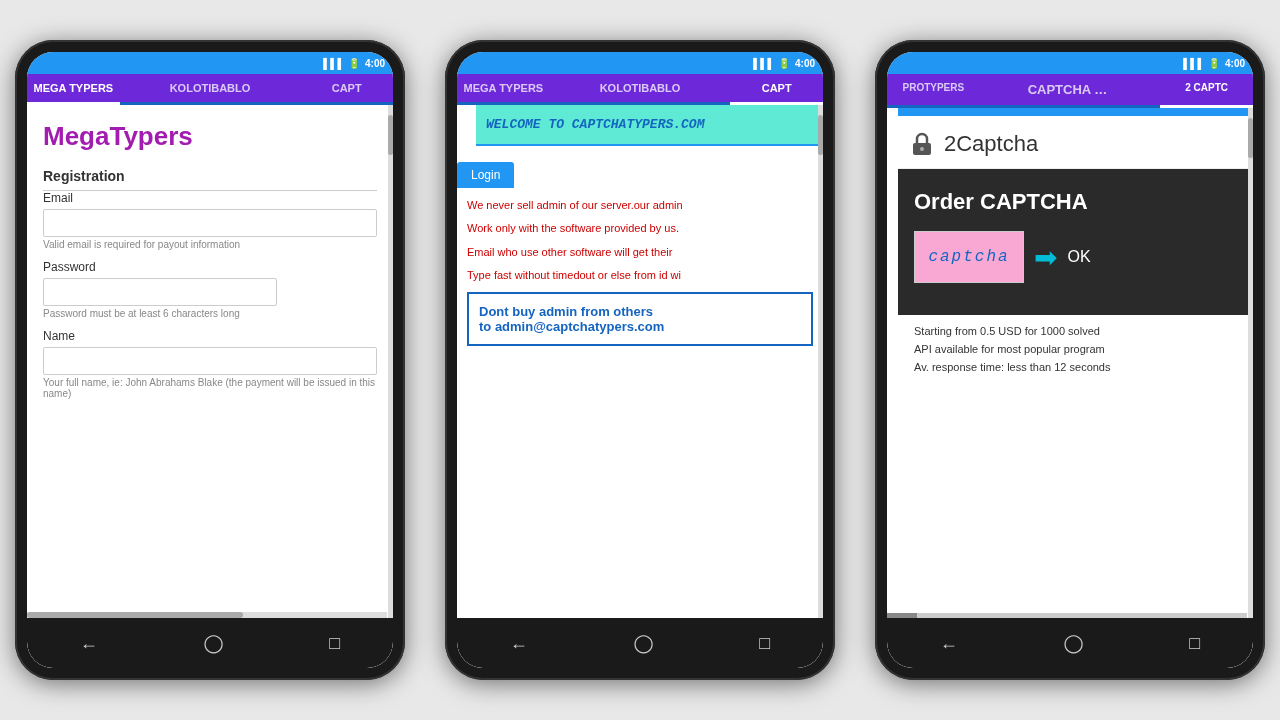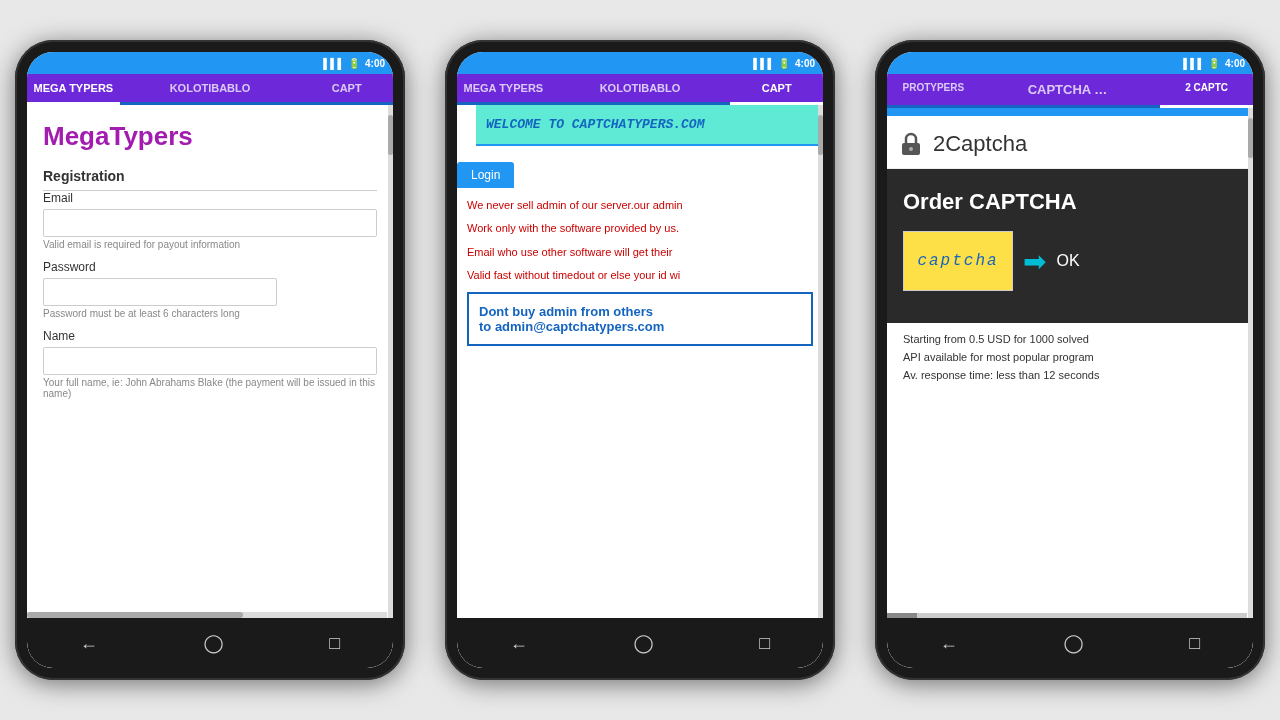--- a/index.html
+++ b/index.html
@@ -213,20 +213,21 @@
 
     .warning-text {
       color: #1565C0;
       font-size: 13px;
       font-weight: bold;
     }
 
     
     .phone3-content {
       font-family: Arial, sans-serif;
+      padding-left: 11px;
     }
 
     .captcha-header {
       background: #2196F3;
       height: 8px;
     }
 
     .captcha-title-area {
       display: flex;
       align-items: center;
@@ -254,24 +255,24 @@
     }
 
     .order-demo {
       display: flex;
       align-items: center;
       gap: 10px;
       margin-bottom: 16px;
     }
 
     .captcha-sample {
-      background: #fde047;
+      background: #f9a8d4;
       border: 1px solid #ccc;
       width: 110px;
-      height: 60px;
+      height: 52px;
       display: flex;
       align-items: center;
       justify-content: center;
       font-family: 'Courier New', monospace;
       font-size: 18px;
       color: #2196F3;
       font-style: italic;
       letter-spacing: 1px;
     }
 
@@ -404,21 +405,21 @@
           <div class="welcome-banner">
             <div class="welcome-text">WELCOME TO CAPTCHATYPERS.COM</div>
           </div>
           <div class="login-tab-bar">
             <div class="login-tab">Login</div>
           </div>
           <div class="notice-area">
             <div class="notice-line">We never sell admin of our server.our admin</div>
             <div class="notice-line">Work only with the software provided by us.</div>
             <div class="notice-line">Email who use other software will get their</div>
-            <div class="notice-line">Valid fast without timedout or else your id wi</div>
+            <div class="notice-line">Type fast without timedout or else from id wi</div>
             <div class="warning-box">
               <div class="warning-text">Dont buy admin from others</div>
               <div class="warning-text">to admin@captchatypers.com</div>
             </div>
           </div>
         </div>
 
         <div class="scroll-track">
           <div class="scroll-thumb"></div>
         </div>

